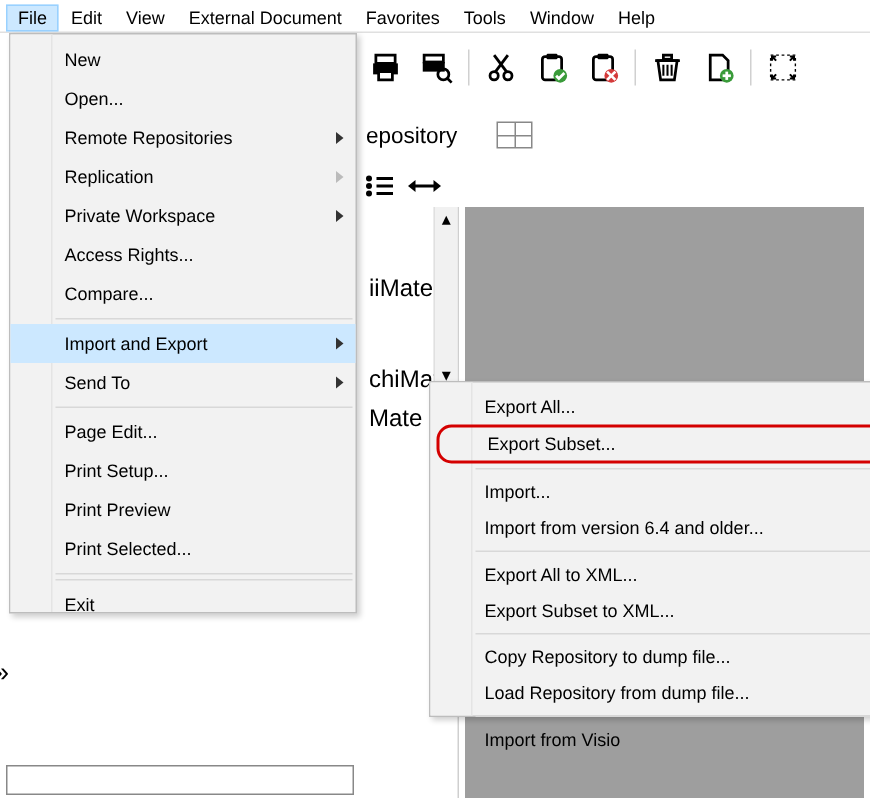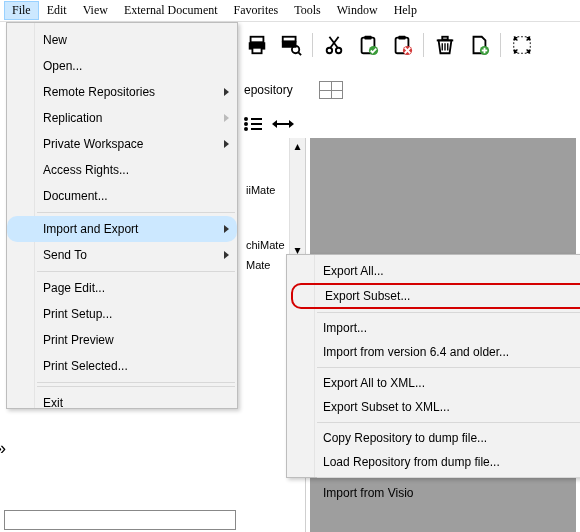--- a/index.html
+++ b/index.html
@@ -10,26 +10,25 @@
     background: #fff;
     width: 580px;
     height: 532px;
     overflow: hidden;
     position: relative;
     color: #000;
   }
   
   .menubar {
     display: flex;
-    align-items: center;
+    align-items: flex-end;
     height: 22px;
     padding: 0 4px;
     border-bottom: 1px solid #e0e0e0;
     background: #fff;
-    font-family: Liberation Serif, serif;
   }
   .menubar-item {
     padding: 2px 8px;
     cursor: default;
   }
   .menubar-item.active {
     background: #cce8ff;
     border: 1px solid #99d1ff;
     padding: 1px 7px;
   }
@@ -60,21 +59,21 @@
   .band2 {
     position: absolute;
     top: 78px;
     left: 244px;
     right: 4px;
     height: 24px;
     display: flex;
     align-items: center;
     gap: 6px;
   }
-  .band2 .txt { font-size: 12px; color: #000; }
+  .band2 .txt { font-size: 15px; color: #000; }
   .band2 .sq {
     width: 24px; height: 18px;
     border: 1px solid #888;
     position: relative;
   }
   .band2 .sq:before, .band2 .sq:after {
     content:""; position:absolute; background:#888;
   }
   .band2 .sq:before { left:50%; top:0; bottom:0; width:1px; }
   .band2 .sq:after  { top:50%; left:0; right:0; height:1px; }
@@ -119,21 +118,21 @@
   .content-panel .scroll {
     position:absolute; top:0; right:0; width:16px; height:120px; background:#f1f1f1;
     border-left:1px solid #e0e0e0;
   }
   .content-panel .scroll .up, .content-panel .scroll .dn {
     position:absolute; left:0; right:0; height:16px; display:flex; align-items:center; justify-content:center;
   }
   .content-panel .scroll .up { top:0; }
   .content-panel .scroll .dn { bottom:0; }
   .content-panel .item {
-    font-size: 11px; padding: 4px 2px; white-space: nowrap;
+    font-size: 16px; padding: 4px 2px; white-space: nowrap;
   }
   .right-gray {
     position:absolute;
     top:138px;
     left:310px;
     right:4px;
     bottom:0;
     background:#9e9e9e;
   }
   
@@ -157,21 +156,21 @@
   .menu-item {
     position: relative;
     height: 26px;
     display: flex;
     align-items: center;
     padding-left: 36px;
     padding-right: 20px;
     cursor: default;
   }
   .menu-item.disabled { color: #000000; }
-  .menu-item.highlight { background: #cce8ff; border-radius: 10px; }
+  .menu-item.highlight { background: #cce8ff; }
   .menu-sep {
     height: 1px;
     margin: 3px 2px 3px 30px;
     background: #d8d8d8;
   }
   .submenu-arrow {
     position: absolute;
     right: 8px;
     top: 50%;
     transform: translateY(-50%);
@@ -365,21 +364,21 @@
         <span class="submenu-arrow"></span>
       </div>
     <div class="menu-item">
         <span>Private Workspace</span>
         <span class="submenu-arrow"></span>
       </div>
     <div class="menu-item">
         <span>Access Rights...</span>
       </div>
     <div class="menu-item">
-        <span>Document...</span>
+        <span>Compare...</span>
       </div>
     <div class="menu-sep"></div>
     <div class="menu-item highlight">
         <span>Import and Export</span>
         <span class="submenu-arrow"></span>
       </div>
     <div class="menu-item">
         <span>Send To</span>
         <span class="submenu-arrow"></span>
       </div>

